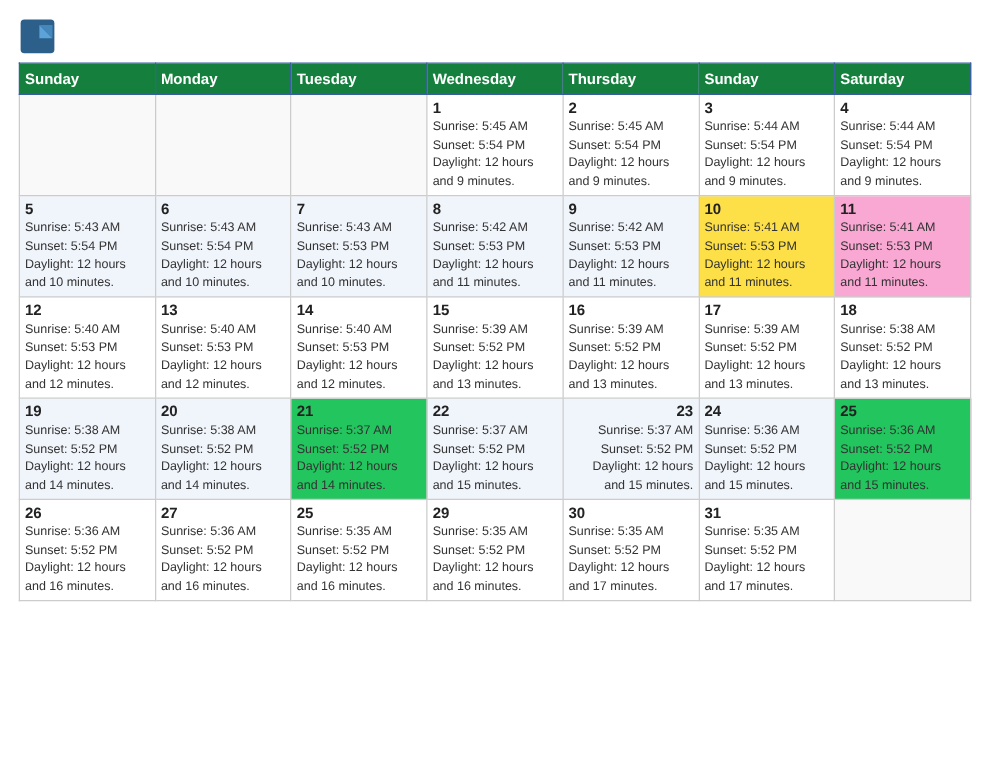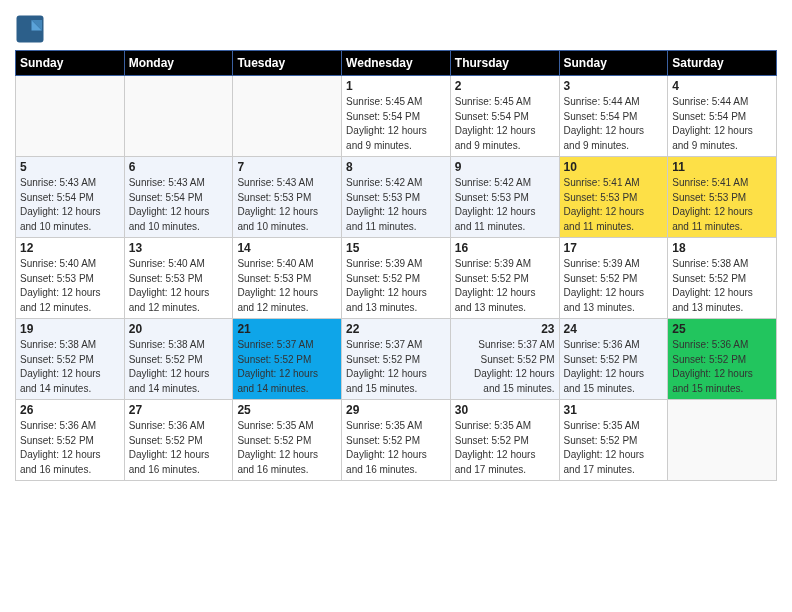--- a/index.html
+++ b/index.html
@@ -38,21 +38,21 @@
       color: #333;
       margin-bottom: 6px;
       font-weight: normal;
     }
     .calendar {
       width: 100%;
       border-collapse: collapse;
       font-size: 10.5px;
     }
     .calendar th {
-      background: #000000;
+      background: #15803d;
       color: #fff;
       padding: 5px 4px;
       text-align: left;
       font-size: 12px;
       font-weight: bold;
       border: 1px solid #3a5fa0;
     }
     .calendar td {
       border: 1px solid #ccc;
       vertical-align: top;
@@ -182,21 +182,21 @@
 Daylight: 12 hours
 and 11 minutes.</div>
         </td>
         <td style="background: #fde047;">
           <span class="day-num">10</span>
           <div class="day-info" style="white-space: pre-line;">Sunrise: 5:41 AM
 Sunset: 5:53 PM
 Daylight: 12 hours
 and 11 minutes.</div>
         </td>
-        <td style="background: #fde047;">
+        <td style="background: #f9a8d4;">
           <span class="day-num">11</span>
           <div class="day-info" style="white-space: pre-line;">Sunrise: 5:41 AM
 Sunset: 5:53 PM
 Daylight: 12 hours
 and 11 minutes.</div>
         </td>
       </tr>
       <tr>
         <td>
           <span class="day-num">12</span>
@@ -256,21 +256,21 @@
 Daylight: 12 hours
 and 14 minutes.</div>
         </td>
         <td style="background: rgb(240, 244, 251);">
           <span class="day-num">20</span>
           <div class="day-info" style="white-space: pre-line;">Sunrise: 5:38 AM
 Sunset: 5:52 PM
 Daylight: 12 hours
 and 14 minutes.</div>
         </td>
-        <td style="background: #0ea5e9;">
+        <td style="background: #22c55e;">
           <span class="day-num">21</span>
           <div class="day-info" style="white-space: pre-line;">Sunrise: 5:37 AM
 Sunset: 5:52 PM
 Daylight: 12 hours
 and 14 minutes.</div>
         </td>
         <td style="background: rgb(240, 244, 251);">
           <span class="day-num">22</span>
           <div class="day-info" style="white-space: pre-line;">Sunrise: 5:37 AM
 Sunset: 5:52 PM

